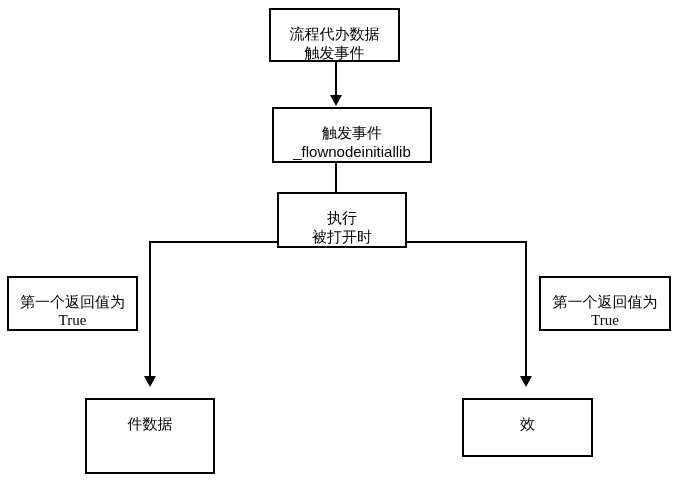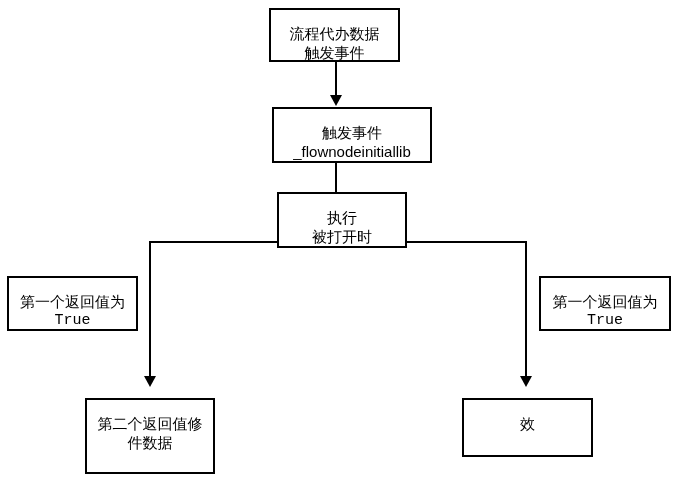--- a/index.html
+++ b/index.html
@@ -20,21 +20,21 @@
     display: flex;
     flex-direction: column;
     align-items: center;
     justify-content: flex-start;
     padding-top: 14px;
     text-align: center;
     font-size: 15px;
     line-height: 19px;
     white-space: nowrap;
   }
-  .latin-serif { font-family: Liberation Mono, monospace; }
+  .latin-serif { font-family: Liberation Serif, serif; }
   .line-v, .line-h { position: absolute; background: #000000; }
   .arrow-down {
     position: absolute;
     width: 0;
     height: 0;
     border-left: 6px solid transparent;
     border-right: 6px solid transparent;
     border-top: 11px solid #000000;
   }
 </style>
@@ -76,21 +76,20 @@
     <div>第一个返回值为</div>
     <div class="latin-serif">True</div>
   </div>
 
   <div class="node" style="left:539px; top:276px; width:132px; height:55px;">
     <div>第一个返回值为</div>
     <div class="latin-serif">True</div>
   </div>
 
   <div class="node" style="left:85px; top:398px; width:130px; height:76px;">
-    <div>第二个返回值修</div>
     <div>件数据</div>
   </div>
 
   <div class="node" style="left:462px; top:398px; width:131px; height:59px;">
     <div>效</div>
   </div>
 
 </div>
 
 </body></html>

